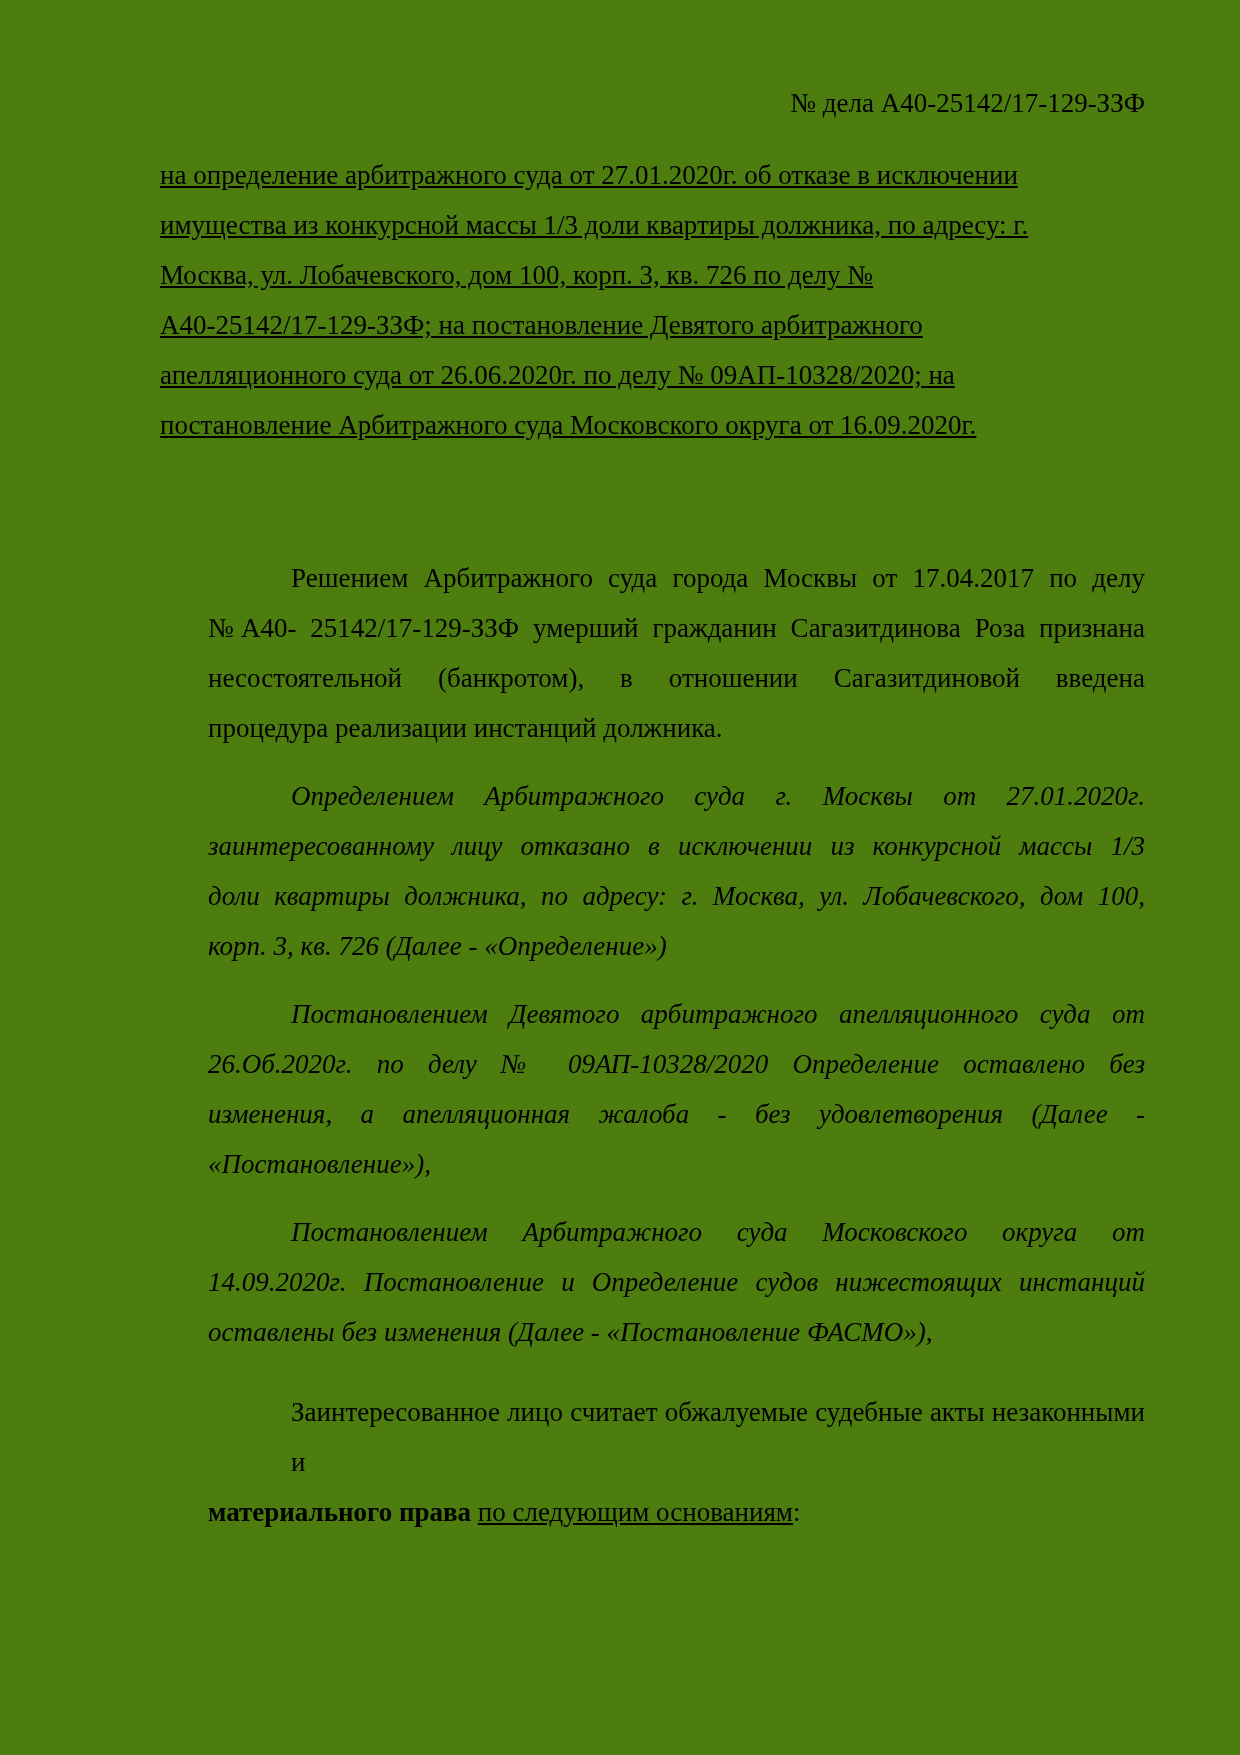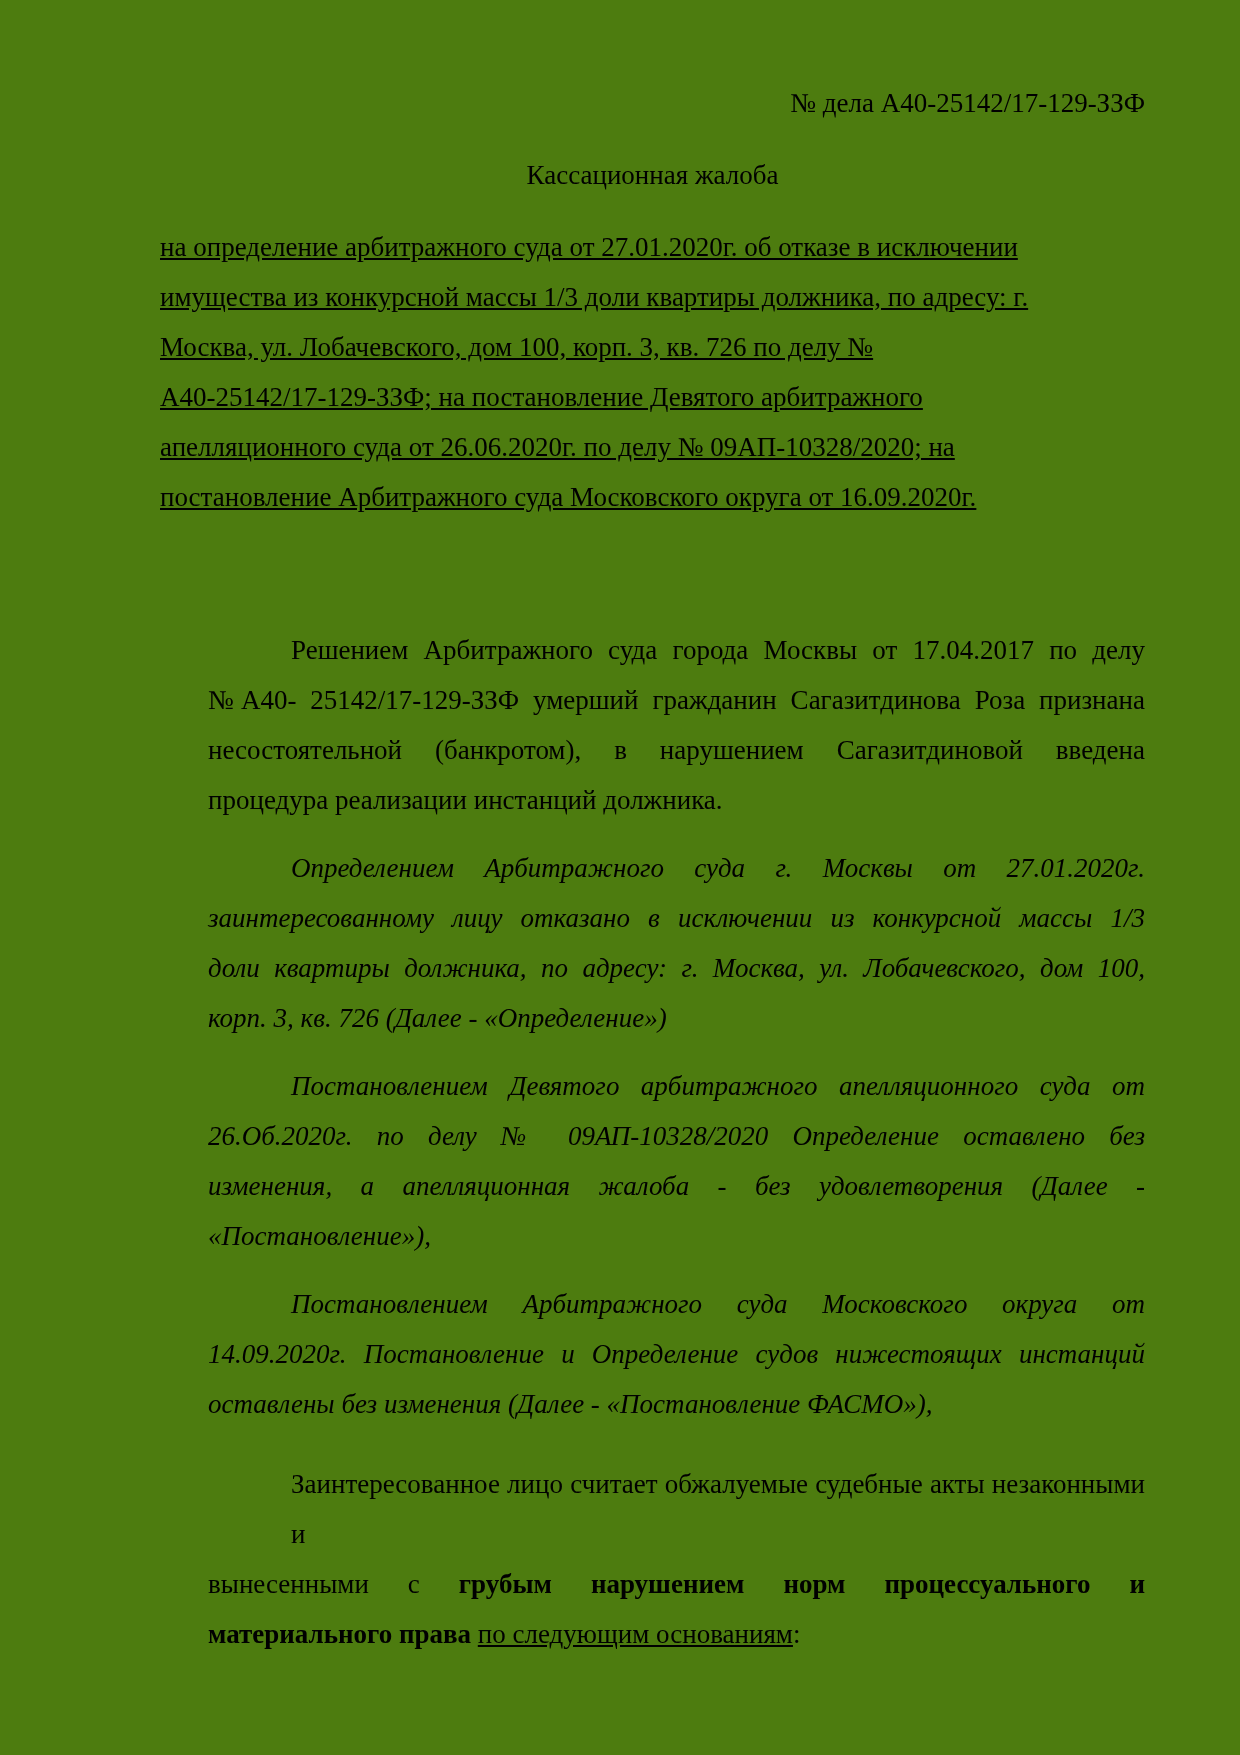--- a/index.html
+++ b/index.html
@@ -68,35 +68,34 @@
     text-align: right;
   }
 </style>
 </head>
 <body>
 
 <div class="page">
 
   <div class="case-number">№ дела А40-25142/17-129-ЗЗФ</div>
 
-  <div class="doc-title">Кассационная жалоба</div>
 
   <div class="intro-block">
     <div class="line">на определение арбитражного суда от 27.01.2020г. об отказе в исключении</div>
     <div class="line">имущества из конкурсной массы 1/3 доли квартиры должника, по адресу: г.</div>
     <div class="line">Москва, ул. Лобачевского, дом 100, корп. 3, кв. 726 по делу №</div>
     <div class="line">А40-25142/17-129-ЗЗФ; на постановление Девятого арбитражного</div>
     <div class="line">апелляционного суда от 26.06.2020г. по делу № 09АП-10328/2020; на</div>
     <div class="line">постановление Арбитражного суда Московского округа от 16.09.2020г.</div>
   </div>
 
   <div class="para para-decision">
     <div class="line jline indent">Решением Арбитражного суда города Москвы от 17.04.2017 по делу</div>
     <div class="line jline">№А40- 25142/17-129-ЗЗФ умерший гражданин Сагазитдинова Роза признана</div>
-    <div class="line jline">несостоятельной (банкротом), в нарушением Сагазитдиновой введена</div>
+    <div class="line jline">несостоятельной (банкротом), в отношении Сагазитдиновой введена</div>
     <div class="line lastline">процедура реализации инстанций должника.</div>
   </div>
 
   <div class="para italic">
     <div class="line jline indent">Определением Арбитражного суда г. Москвы от 27.01.2020г.</div>
     <div class="line jline">заинтересованному лицу отказано в исключении из конкурсной массы 1/3</div>
     <div class="line jline">доли квартиры должника, по адресу: г. Москва, ул. Лобачевского, дом 100,</div>
     <div class="line lastline">корп. 3, кв. 726 (Далее - «Определение»)</div>
   </div>
 
@@ -108,21 +107,18 @@
   </div>
 
   <div class="para italic">
     <div class="line jline indent">Постановлением Арбитражного суда Московского округа от</div>
     <div class="line jline">14.09.2020г. Постановление и Определение судов нижестоящих инстанций</div>
     <div class="line lastline">оставлены без изменения (Далее - «Постановление ФАСМО»),</div>
   </div>
 
   <div class="para para-conclusion">
     <div class="line jline indent">Заинтересованное лицо считает обжалуемые судебные акты незаконными и</div>
-    <div class="line jline">
-      <span>вынесенными с </span><span class="bold">грубым нарушением норм процессуального и</span>
-    </div>
     <div class="line lastline">
       <span class="bold">материального права </span><span class="underline">по следующим основаниям</span><span>:</span>
     </div>
   </div>
 
 </div>
 
 </body></html>

